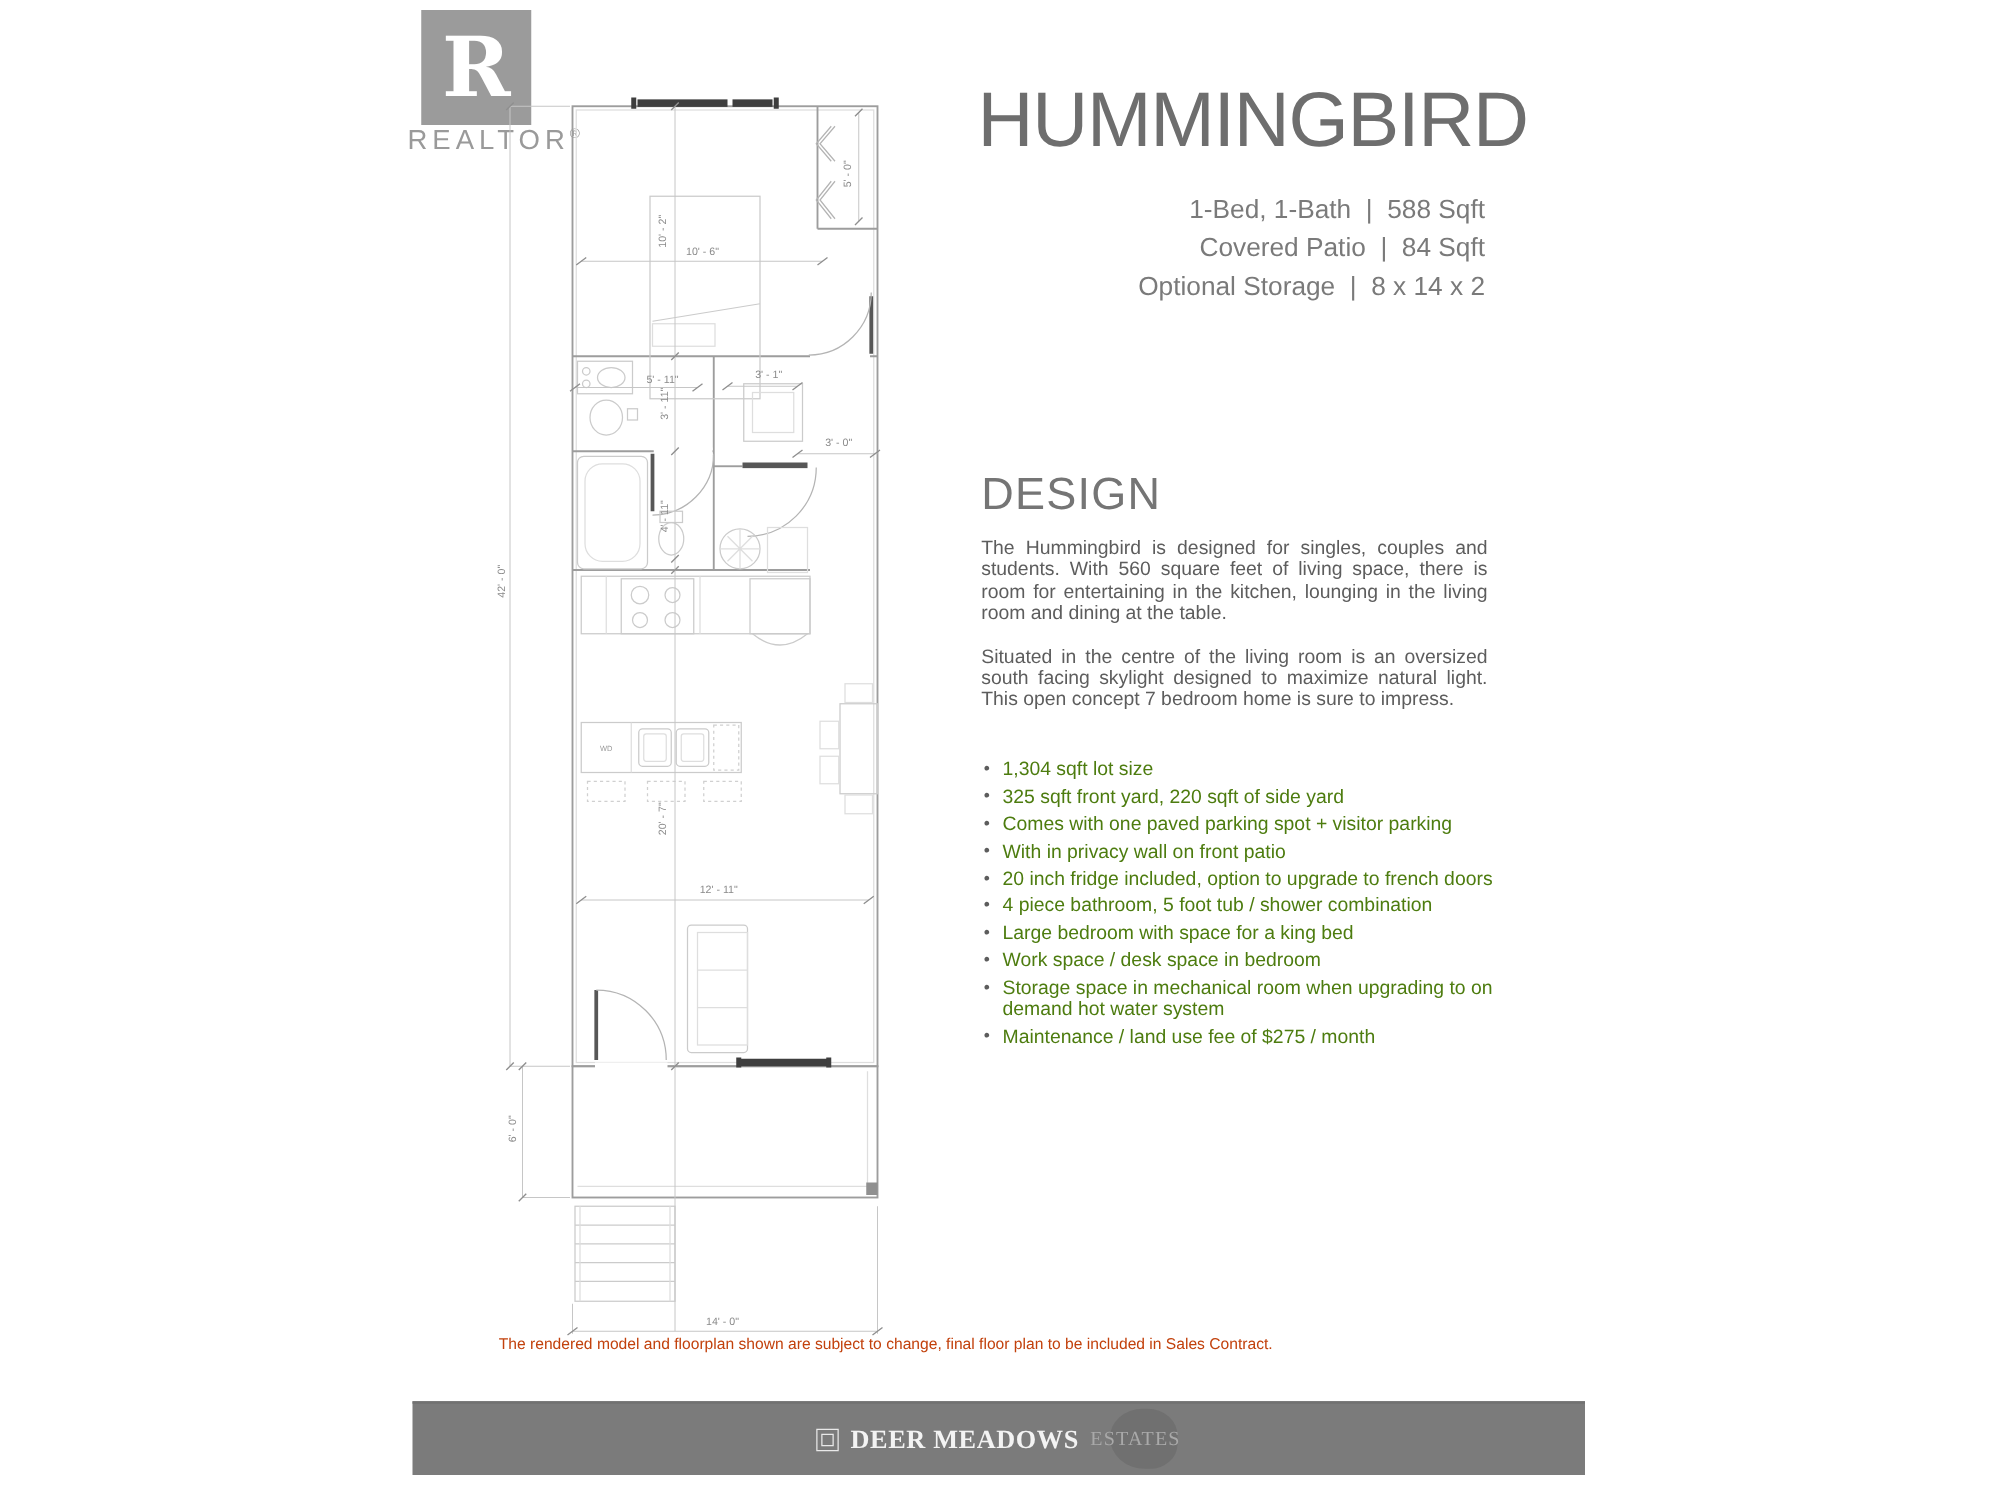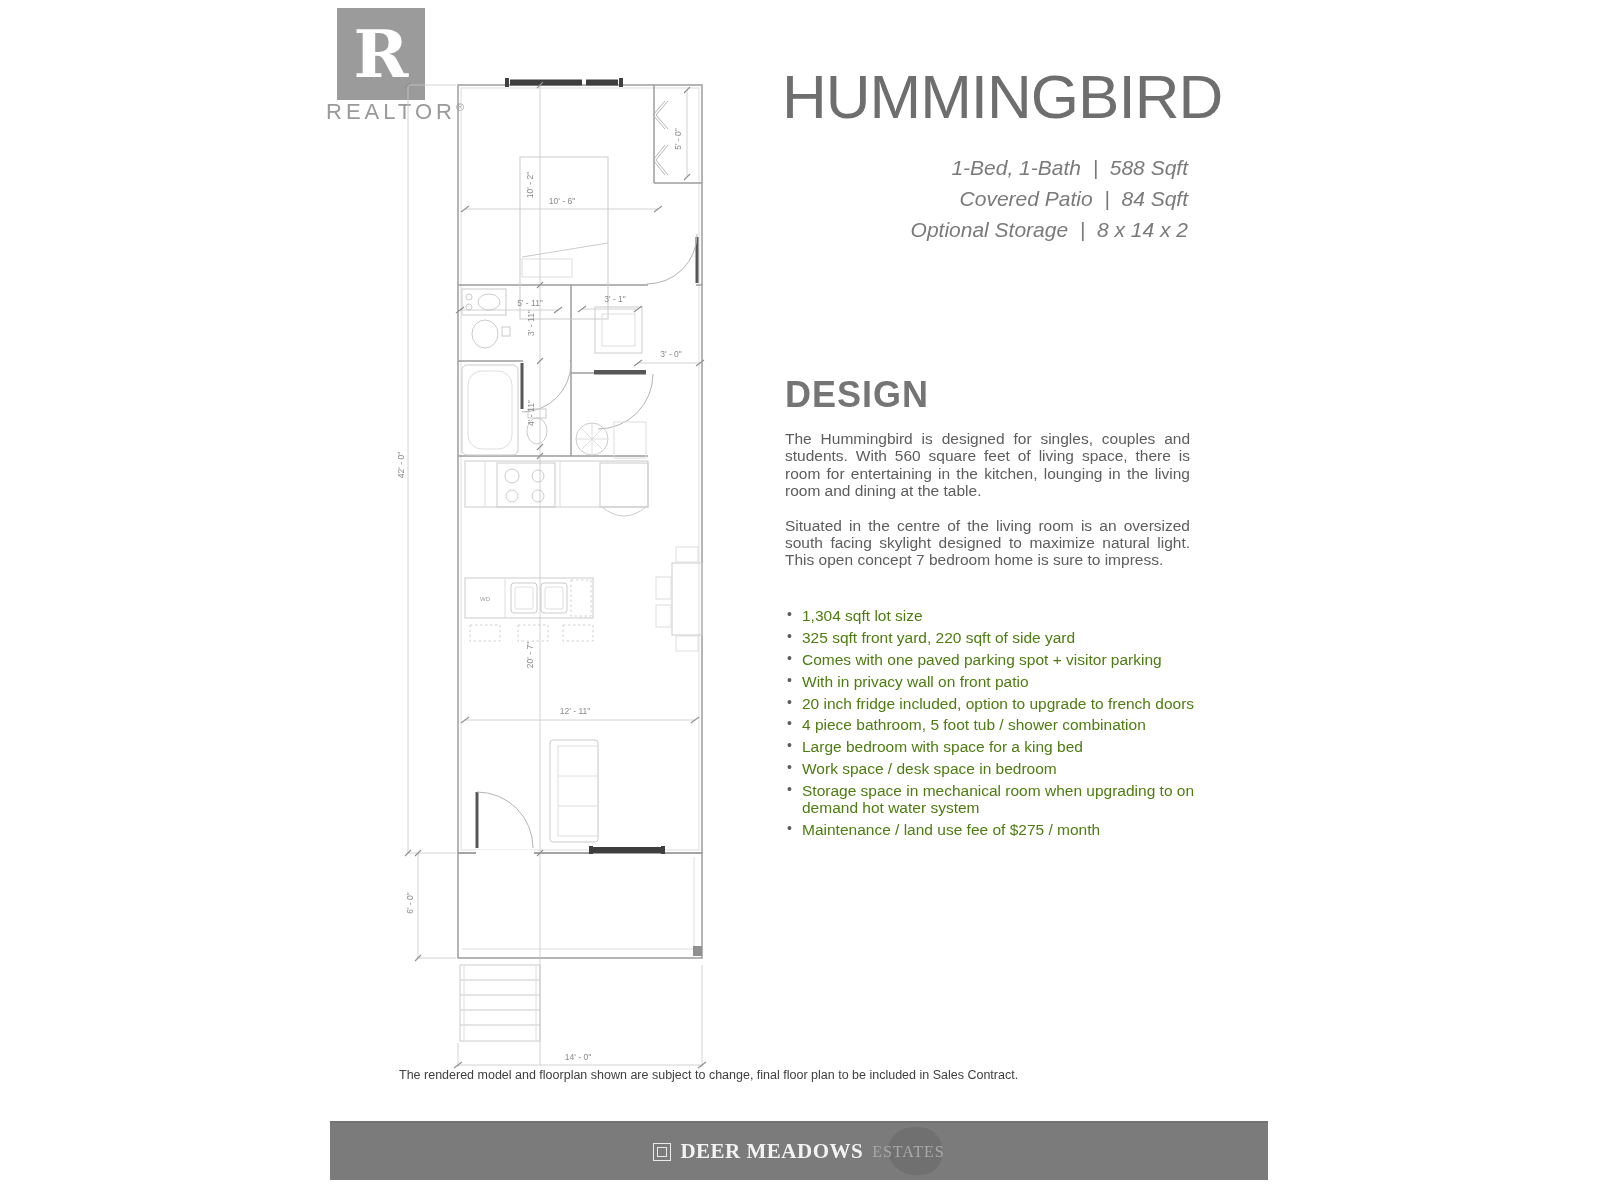--- a/index.html
+++ b/index.html
@@ -22,42 +22,42 @@
   .realtor-word sup{font-size:11px;letter-spacing:0;}
   
   .title{
     position:absolute;left:782px;top:66px;width:406px;text-align:right;
     font-size:62px;letter-spacing:-1px;color:#6e6e6e;line-height:1;white-space:nowrap;
   }
   .specs{
     position:absolute;left:782px;top:152px;width:406px;text-align:right;
     font-size:21px;line-height:31px;color:#7a7a7a;
   }
-  .specs div{white-space:pre;font-style:italic;}
+  .specs div{white-space:pre;}
   .section{position:absolute;left:785px;width:405px;}
   .section h2{
-    margin:0;font-size:36px;font-weight:bold;color:#757575;letter-spacing:1px;
+    margin:0;font-size:36px;font-weight:normal;color:#757575;letter-spacing:1px;
   }
   .design{top:374px;}
   .design .body{margin-top:14px;}
   .design p{
     margin:10px 0 17px 0;font-size:15.5px;line-height:17.4px;color:#5d5d5d;text-align:justify;
   }
   .features{top:595px;width:415px;}
   .features ul{list-style:none;margin:12px 0 0 0;padding:0;}
   .features li{
     position:relative;padding-left:17px;margin-bottom:4.6px;
     font-size:15.5px;line-height:17.3px;color:#4d7c0f;
   }
   .features li::before{
     content:"•";position:absolute;left:2px;top:-1px;font-size:14px;color:#5d5d5d;
   }
   
   .disclaimer{
-    position:absolute;left:399px;top:1068px;font-size:12.5px;color:#404040;
+    position:absolute;left:399px;top:1068px;font-size:12.5px;color:#c2410c;
   }
   .footer-bar{
     position:absolute;left:330px;top:1121px;width:938px;height:57px;background:#7b7b7b;
     border-top:2px solid #717171;display:flex;align-items:center;justify-content:center;
   }
   .deer-watermark{
     position:absolute;left:558px;top:4px;width:54px;height:48px;background:#707070;
     border-radius:52% 48% 44% 56%;
   }
   .footer-logo{display:flex;align-items:center;gap:9px;position:relative;font-family:Liberation Serif, serif;}

